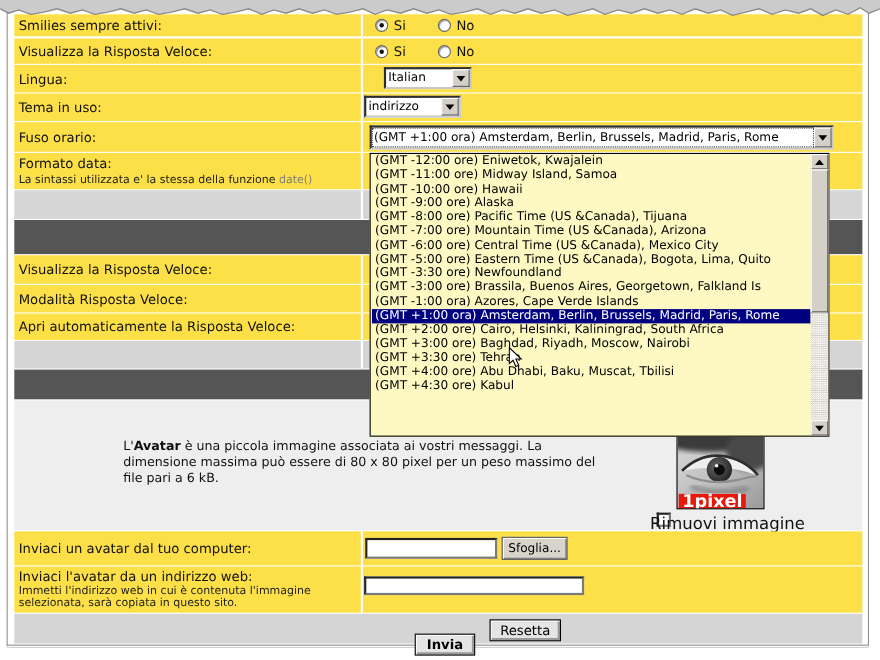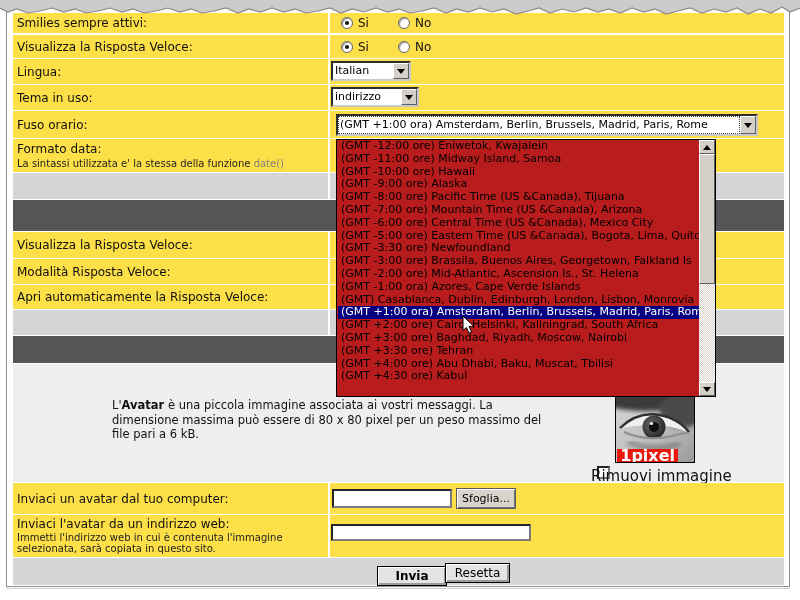--- a/index.html
+++ b/index.html
@@ -40,22 +40,22 @@
     white-space:nowrap; overflow:hidden; color:#000; }
   .w95-select .sel-text.focused { outline:1px dotted #444; outline-offset:-1px; }
   .arrow-btn { width:16px; background:#d4d0c8; border:1px solid;
     border-color:#fff #5f5f5f #5f5f5f #fff; display:flex; align-items:center; justify-content:center; }
   .tri-down { width:0; height:0; border-left:4px solid transparent;
     border-right:4px solid transparent; border-top:5px solid #000; }
   .tri-up { width:0; height:0; border-left:4px solid transparent;
     border-right:4px solid transparent; border-bottom:5px solid #000; }
 
   
-  #tz-list { position:absolute; left:336px; top:139px; width:380px; height:258px;
-    background:#b91c1c; border:1px solid #000; z-index:6; }
+  #tz-list { position:absolute; left:336px; top:139px; width:418px; height:258px;
+    background:#fef9c3; border:1px solid #000; z-index:6; }
   #tz-items { position:absolute; left:1px; top:0; right:16px; bottom:0; overflow:hidden; }
   .tz-item { height:12.8px; line-height:12.8px; font-size:11px; padding-left:3px;
     white-space:nowrap; overflow:hidden; color:#000; }
   .tz-item.selected { background:#000080; color:#fff; }
 
   
   #tz-sb { position:absolute; top:0; right:0; width:16px; bottom:0;
     background-image: conic-gradient(#fff 25%, #d6d2ca 0 50%, #fff 0 75%, #d6d2ca 0);
     background-size:2px 2px; }
   .sb-btn { position:absolute; left:0; width:16px; height:14px; background:#d4d0c8;
@@ -115,21 +115,21 @@
     <span class="row-label">Visualizza la Risposta Veloce:</span>
     <span class="radio checked" style="left:328px;"></span>
     <span class="radio-label" style="left:345px;">Si</span>
     <span class="radio" style="left:385px;"></span>
     <span class="radio-label" style="left:402px;">No</span>
   </div>
 
   <div class="row" style="top:59px;height:25px;">
     <div class="vline"></div>
     <span class="row-label">Lingua:</span>
-    <div class="w95-select" style="left:318px;top:2px;width:80px;height:20px;gap:16px;">
+    <div class="w95-select" style="left:336px;top:2px;width:80px;height:20px;gap:16px;">
       <span class="sel-text">Italian</span>
       <span class="arrow-btn">
           <span class="tri-down"></span>
         </span>
     </div>
   </div>
 
   <div class="row" style="top:85px;height:25px;">
     <div class="vline"></div>
     <span class="row-label">Tema in uso:</span>
@@ -228,21 +228,21 @@
 
   <div class="row" style="top:515px;height:42px;">
     <div class="vline"></div>
     <span class="row-label-top" style="top:2px;">Inviaci l'avatar da un indirizzo web:</span>
     <span class="hint" style="top:17px;">Immetti l'indirizzo web in cui è contenuta l'immagine</span>
     <span class="hint" style="top:28px;">selezionata, sarà copiata in questo sito.</span>
     <span class="text-input" style="left:318px;top:9px;width:200px;height:17px;"></span>
   </div>
 
   <div class="row" style="top:558px;height:27px;background:#d5d5d5;">
-    <span class="w95-btn" style="left:364px;top:8px;width:70px;height:20px;line-height:18px;font-weight:bold;">Invia</span>
+    <span class="w95-btn" style="left:364px;top:18px;width:55px;height:20px;line-height:18px;font-weight:bold;">Invia</span>
     <span class="w95-btn" style="left:432px;top:5px;width:65px;height:20px;line-height:18px;">Resetta</span>
   </div>
 
   <div class="w95-select" style="left:336px;top:114px;width:422px;height:22px;z-index:5;">
     <span class="sel-text focused" style="line-height:18px;">(GMT +1:00 ora) Amsterdam, Berlin, Brussels, Madrid, Paris, Rome</span>
     <span class="arrow-btn">
         <span class="tri-down"></span>
       </span>
   </div>
 
@@ -252,23 +252,21 @@
     <div class="tz-item">(GMT -12:00 ore) Eniwetok, Kwajalein</div>
         <div class="tz-item">(GMT -11:00 ore) Midway Island, Samoa</div>
         <div class="tz-item">(GMT -10:00 ore) Hawaii</div>
         <div class="tz-item">(GMT -9:00 ore) Alaska</div>
         <div class="tz-item">(GMT -8:00 ore) Pacific Time (US &amp;Canada), Tijuana</div>
         <div class="tz-item">(GMT -7:00 ore) Mountain Time (US &amp;Canada), Arizona</div>
         <div class="tz-item">(GMT -6:00 ore) Central Time (US &amp;Canada), Mexico City</div>
         <div class="tz-item">(GMT -5:00 ore) Eastern Time (US &amp;Canada), Bogota, Lima, Quito</div>
         <div class="tz-item">(GMT -3:30 ore) Newfoundland</div>
         <div class="tz-item">(GMT -3:00 ore) Brassila, Buenos Aires, Georgetown, Falkland Is</div>
-        <div class="tz-item">(GMT -2:00 ore) Mid-Atlantic, Ascension Is., St. Helena</div>
         <div class="tz-item">(GMT -1:00 ora) Azores, Cape Verde Islands</div>
-        <div class="tz-item">(GMT) Casablanca, Dublin, Edinburgh, London, Lisbon, Monrovia</div>
         <div class="tz-item selected">(GMT +1:00 ora) Amsterdam, Berlin, Brussels, Madrid, Paris, Rome</div>
         <div class="tz-item">(GMT +2:00 ore) Cairo, Helsinki, Kaliningrad, South Africa</div>
         <div class="tz-item">(GMT +3:00 ore) Baghdad, Riyadh, Moscow, Nairobi</div>
         <div class="tz-item">(GMT +3:30 ore) Tehran</div>
         <div class="tz-item">(GMT +4:00 ore) Abu Dhabi, Baku, Muscat, Tbilisi</div>
         <div class="tz-item">(GMT +4:30 ore) Kabul</div>
       </div>
     <div id="tz-sb">
       <div class="sb-btn" id="sb-up">
           <span class="tri-up"></span>

